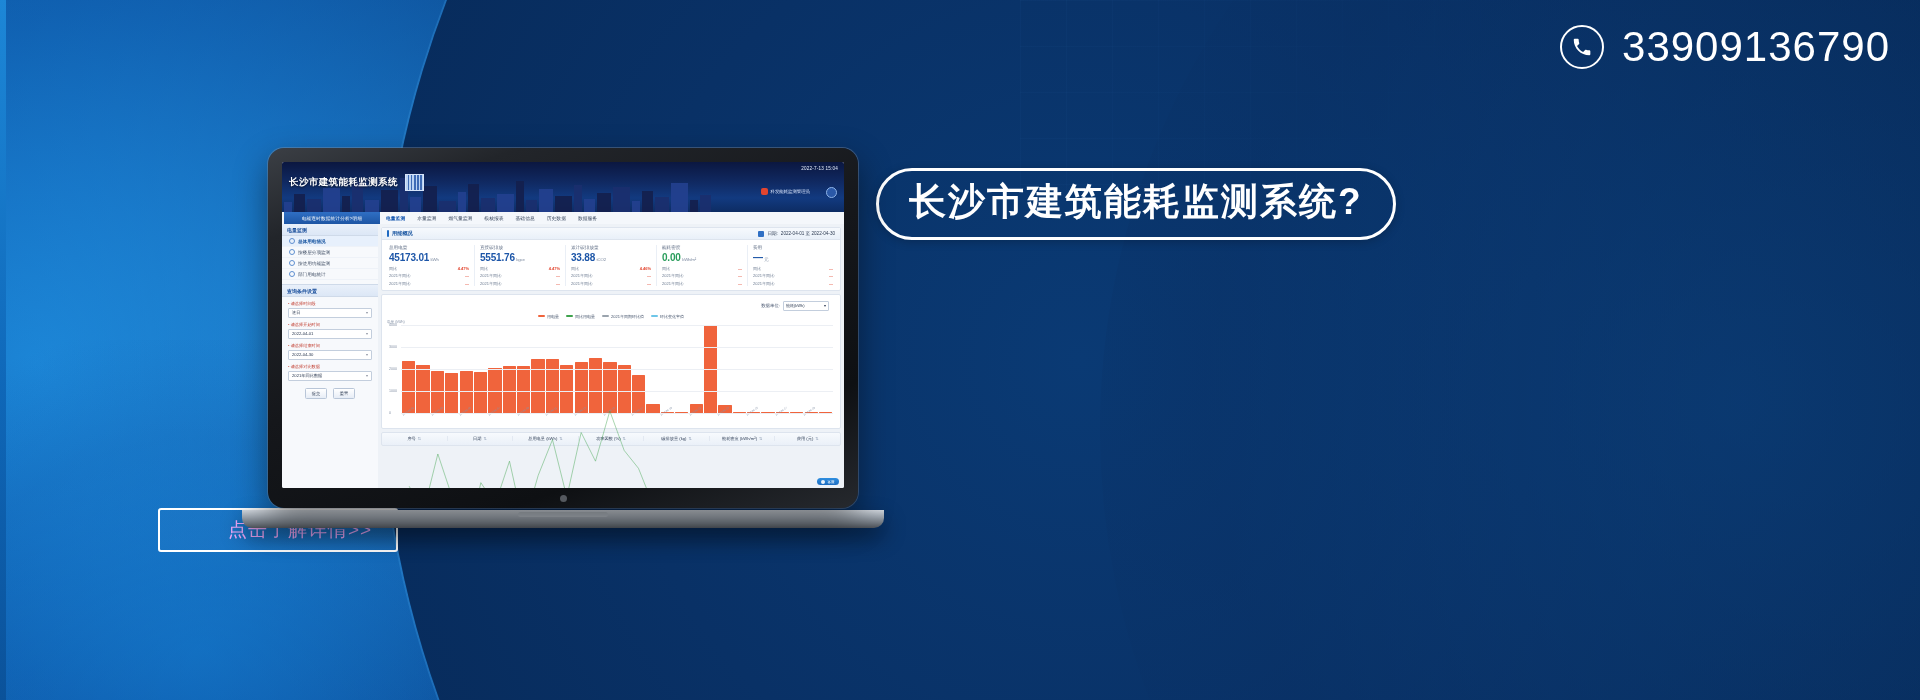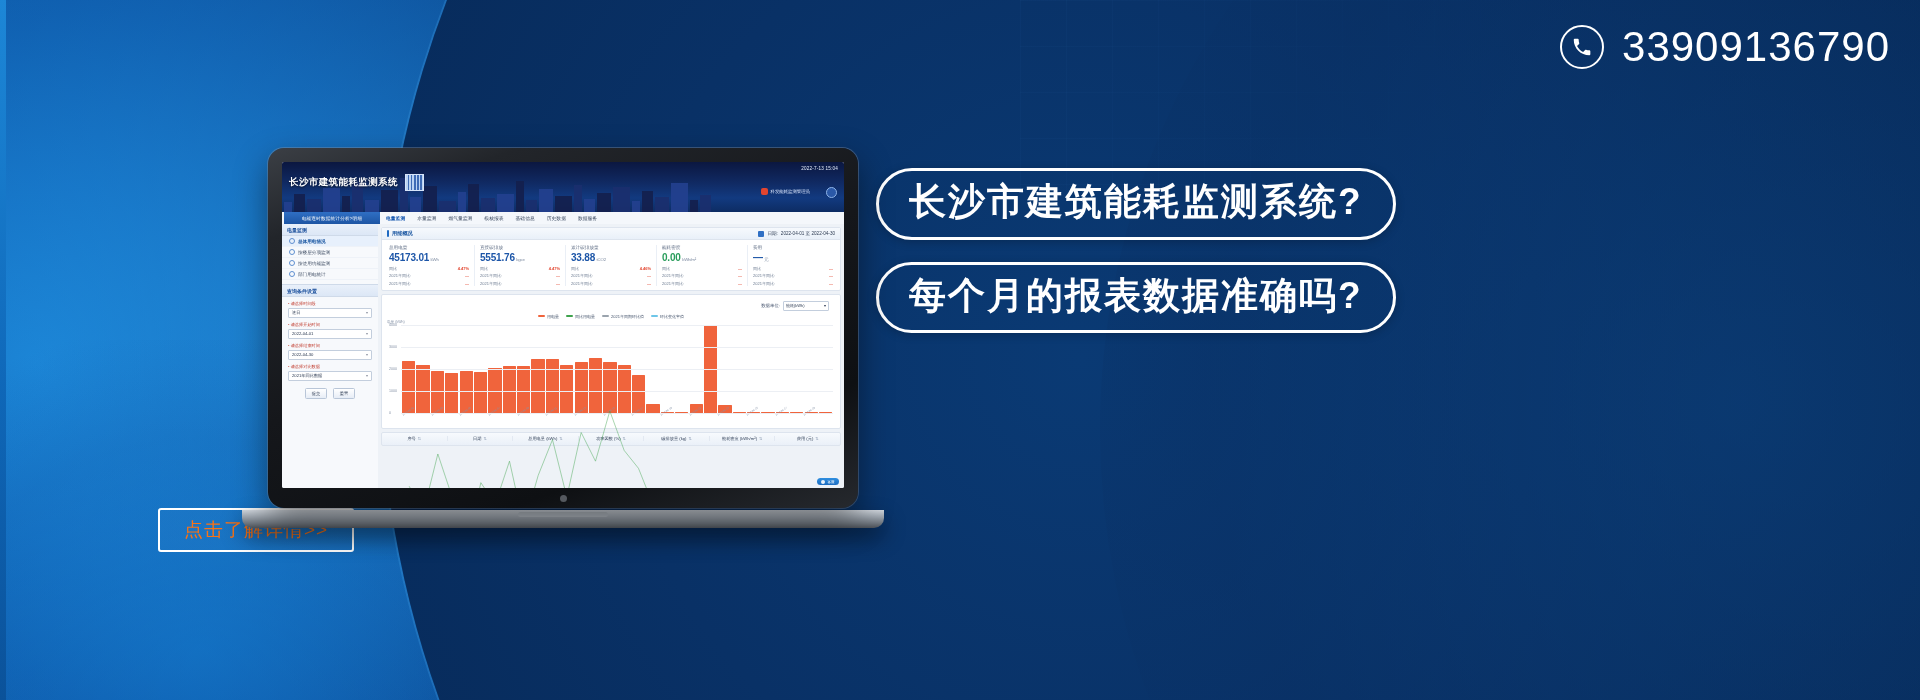--- a/index.html
+++ b/index.html
@@ -93,23 +93,24 @@
     text-shadow:2px 2px 0 rgba(3,22,52,.75);
   }
   #bullets .b{display:flex;align-items:center;gap:12px;}
   #bullets .dot{width:10px;height:10px;border-radius:50%;background:#ffffff;flex:0 0 auto;}
 
   
   #cta{
     position:absolute;left:158px;top:508px;
     width:192px;height:40px;border:2px solid #ffffff;border-radius:3px;
     display:flex;align-items:center;justify-content:center;
-    color:#f97316;font-size:19px;letter-spacing:1px;font-weight:400;
+    color:#f0abfc;font-size:19px;letter-spacing:1px;font-weight:400;
     background:rgba(255,255,255,.02);
     cursor:pointer;
+    padding-left:44px;
   }
 
   
   #device{position:absolute;left:268px;top:148px;width:590px;height:360px;}
   .bezel{
     position:absolute;inset:0;border-radius:16px;
     background:linear-gradient(160deg,#3b3f45 0%,#22252a 16%,#15171b 48%,#0e1013 78%,#26292e 100%);
     box-shadow:0 14px 34px rgba(0,0,0,.45), 0 0 0 1px rgba(160,170,185,.35);
     padding:14px 14px 20px 14px;
     box-sizing:border-box;
@@ -267,21 +268,20 @@
     <span class="phone-ico">
       <svg width="22" height="22" viewBox="0 0 24 24" fill="#ffffff">
         <path d="M6.6 10.8c1.4 2.8 3.8 5.2 6.6 6.6l2.2-2.2c.3-.3.7-.4 1-.2 1.2.4 2.4.6 3.7.6.6 0 1 .4 1 1V20c0 .6-.4 1-1 1C10.6 21 3 13.4 3 4c0-.6.4-1 1-1h3.4c.6 0 1 .4 1 1 0 1.3.2 2.5.6 3.7.1.4 0 .8-.2 1l-2.2 2.1z"></path>
       </svg>
     </span>
     <span id="phone-num">33909136790</span>
   </div>
 
   <div id="right-col">
     <div><span class="pill">长沙市建筑能耗监测系统?</span></div>
-    <div><span class="pill">每个月的报表数据准确吗?</span></div>
     <div id="bullets">
     </div>
   </div>
 
   <div id="cta">点击了解详情&gt;&gt;</div>
 
   <div id="device">
     <div class="base"></div>
     <div class="bezel"></div>
     <div class="screen">

